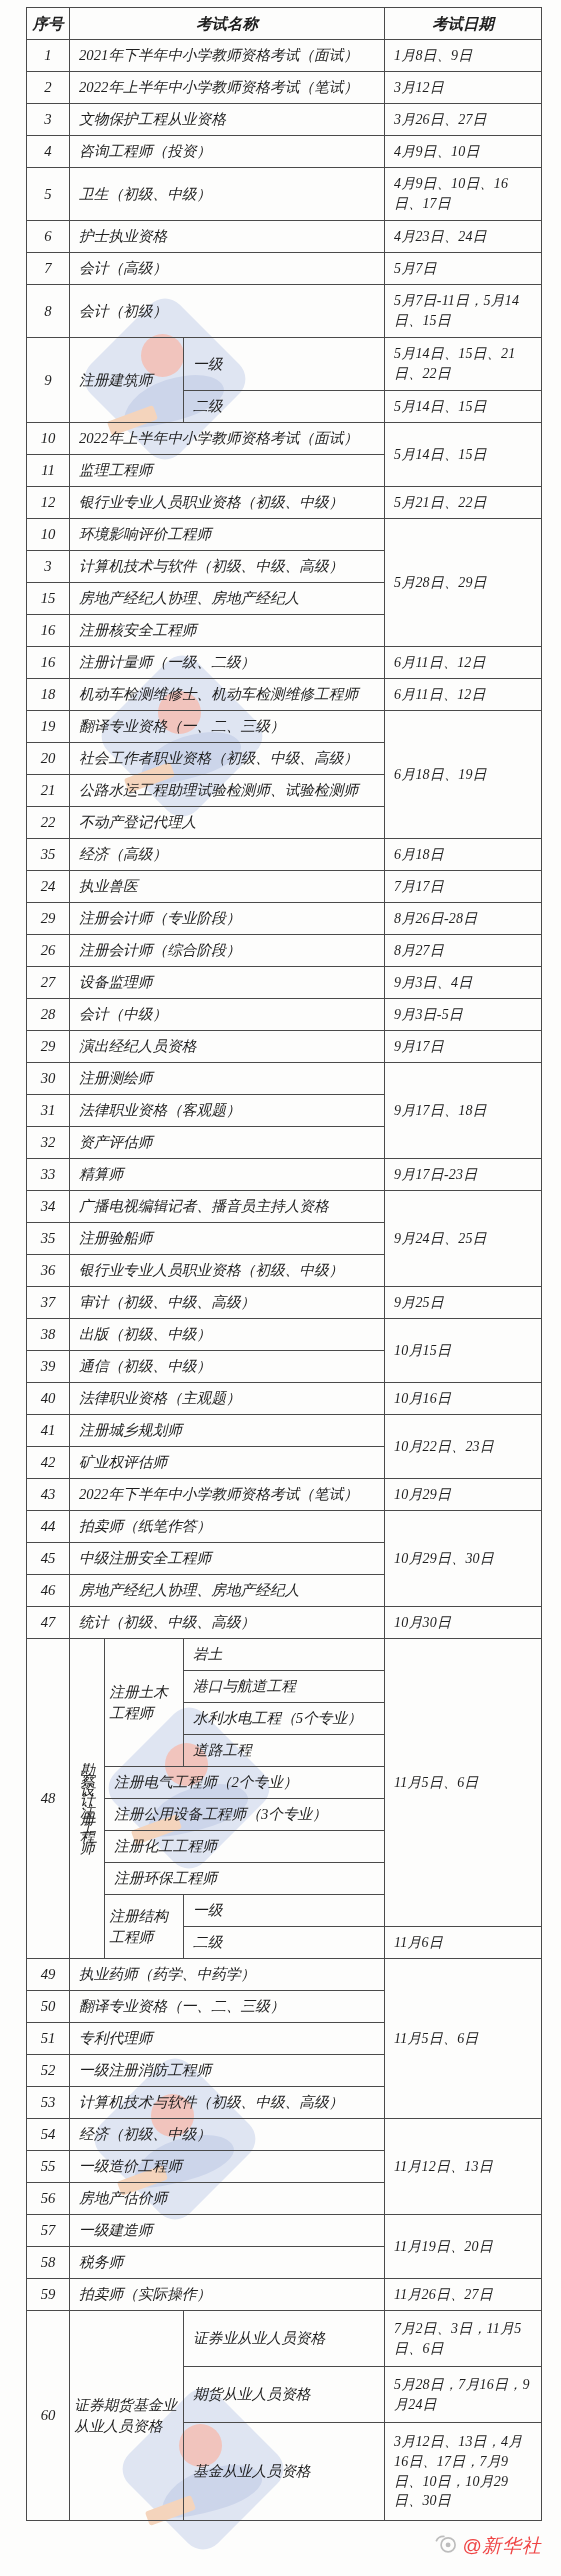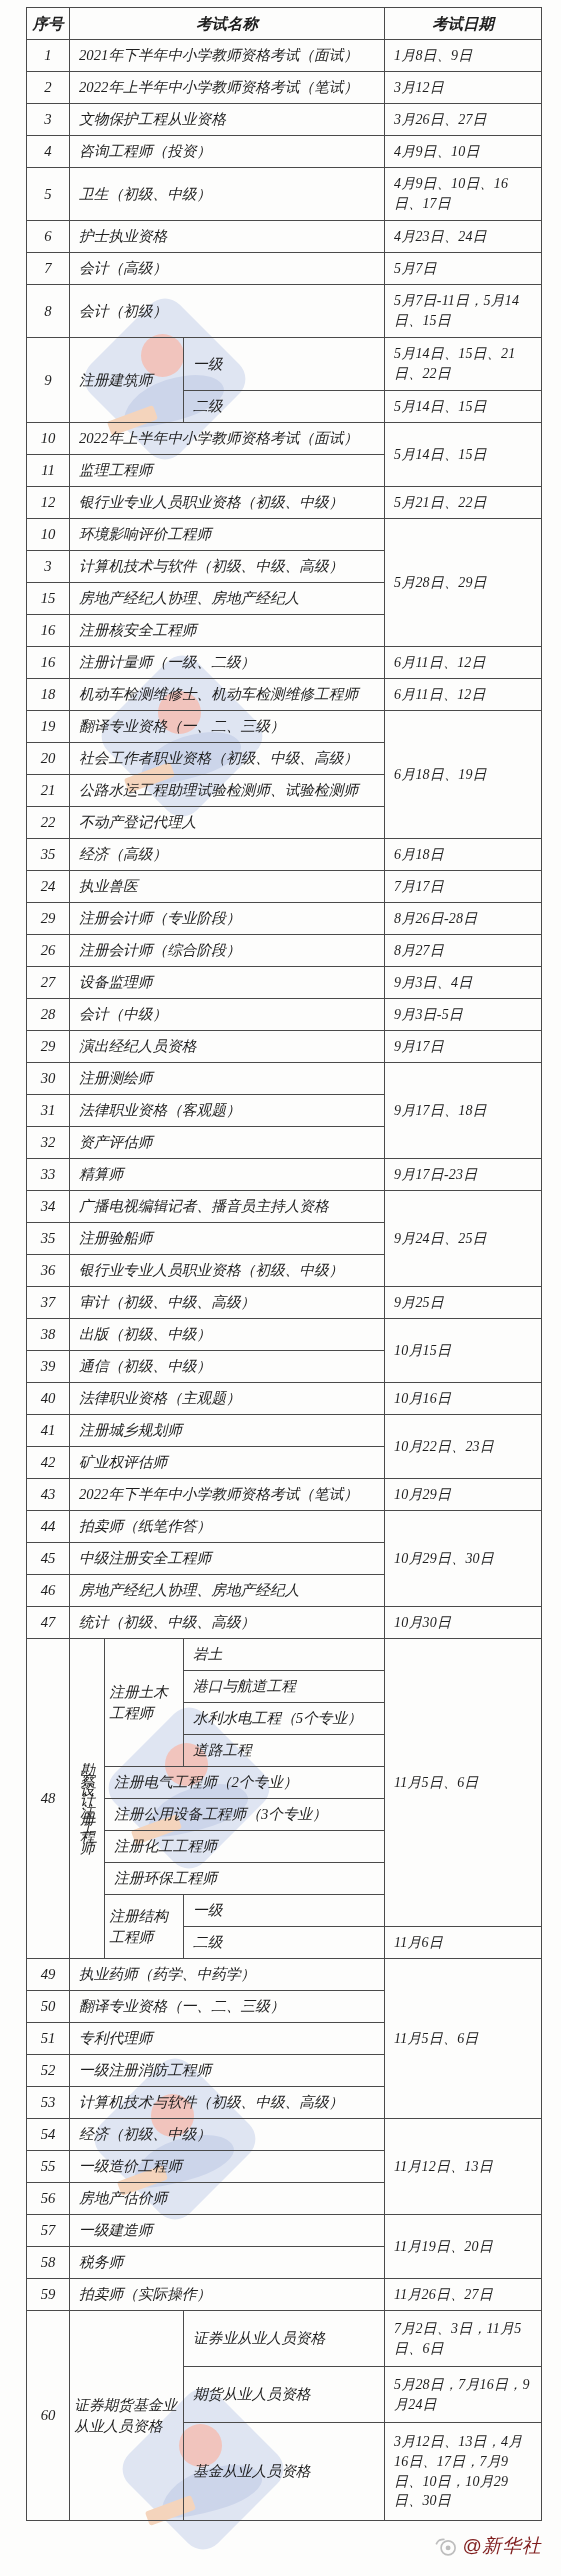--- a/index.html
+++ b/index.html
@@ -28,22 +28,22 @@
   .wm .diamond{position:absolute;left:21px;top:21px;width:126px;height:126px;
     background:#9db0de;border-radius:21px;transform:rotate(45deg);}
   .wm .swoosh{position:absolute;left:39px;top:84px;width:105px;height:42px;
     background:#5f7cc4;border-radius:50% 50% 40% 60%/70% 60% 40% 30%;transform:rotate(-18deg);}
   .wm .ring{position:absolute;left:60px;top:39px;width:43px;height:43px;
     background:#d8432e;border-radius:50%;}
   .wm .stripe{position:absolute;left:27px;top:118px;width:49px;height:15.4px;
     background:#e2782c;border-radius:2.8px;transform:rotate(-20deg);}
   
   .credit{position:absolute;right:19.6px;top:2533px;z-index:3;
-    color:#7f1d1d;font-size:19px;letter-spacing:0.7px;display:flex;
-    align-items:center;gap:4.2px;font-family:"Liberation Sans",sans-serif;}
+    color:#ef4444;font-size:19px;letter-spacing:0.7px;display:flex;
+    align-items:flex-start;gap:4.2px;font-family:"Liberation Sans",sans-serif;}
   .cam{width:24px;height:21px;opacity:.85;}
 </style>
 </head>
 <body>
 
 <div id="canvas">
 
   <div class="wm" style="left:81px;top:295px;">
       <div class="diamond"></div>
       <div class="swoosh"></div>

